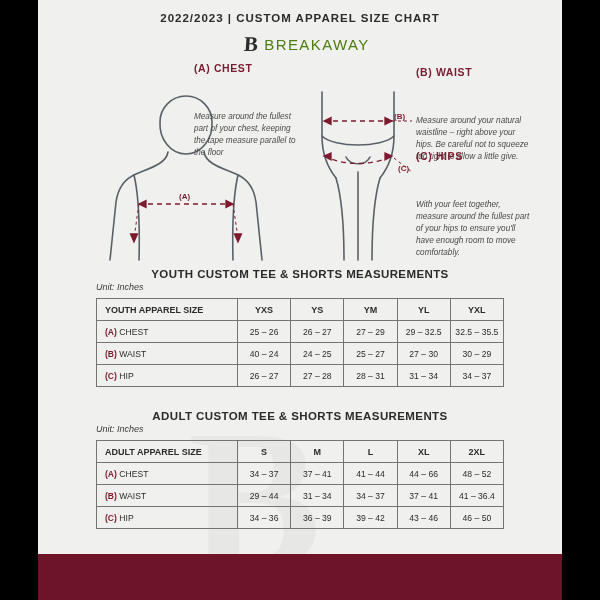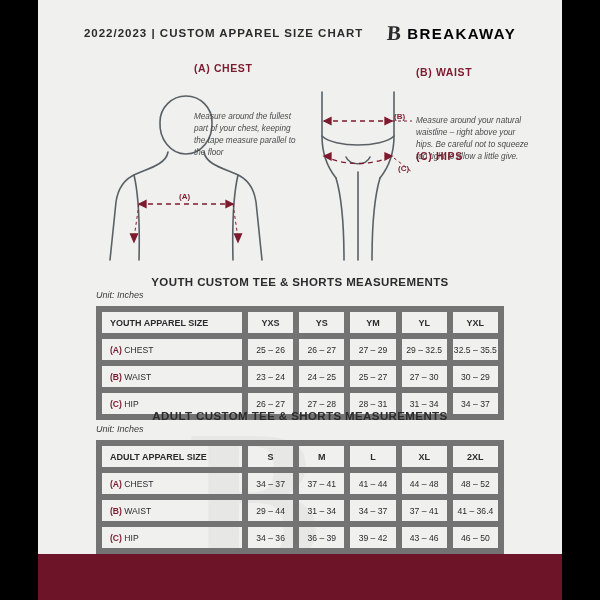--- a/index.html
+++ b/index.html
@@ -46,20 +46,21 @@
   
   .header {
     position: absolute;
     left: 0; top: 18px;
     width: 524px;
     height: 30px;
     display: flex;
     align-items: center;
     justify-content: center;
     gap: 10px;
+    flex-direction: column;
   }
   .header-title {
     font-size: 11.5px;
     font-weight: 700;
     letter-spacing: 1.0px;
     color: #2b2b2b;
     white-space: nowrap;
   }
   .brand {
     display: flex;
@@ -70,23 +71,23 @@
   .brand-mark {
     font-family: "Liberation Serif", serif;
     font-size: 21px;
     font-weight: 700;
     color: #2b2b2b;
     line-height: 1;
     transform: skewX(-4deg);
   }
   .brand-name {
     font-size: 15px;
-    font-weight: 700;
+    font-weight: 400;
     letter-spacing: 1.4px;
-    color: #000000;
+    color: #4d7c0f;
   }
 
   
   .illus {
     position: absolute;
     left: 0; top: 52px;
     width: 524px;
     height: 212px;
   }
   .note {
@@ -138,21 +139,21 @@
     color: #3b3b3b;
     margin-top: 2px;
     margin-bottom: 6px;
   }
   table {
     border-collapse: collapse;
     width: 100%;
     table-layout: fixed;
   }
   th, td {
-    border: 6px solid #737373;
+    border: 1px solid #737373;
     height: 21px;
     font-size: 8.6px;
     color: #2b2b2b;
     text-align: center;
     padding: 0;
   }
   th.rowhead, td.rowhead {
     text-align: left;
     padding-left: 8px;
     width: 132px;
@@ -161,21 +162,21 @@
     font-weight: 700;
     font-size: 9px;
   }
   td.rowhead {
     font-weight: 400;
   }
   td.rowhead .lbl {
     color: #7d1a2e;
     font-weight: 700;
   }
-  .sec-youth { top: 276px; }
+  .sec-youth { top: 268px; }
   .sec-adult { top: 410px; }
 </style>
 </head>
 <body>
 
 <div class="page">
 
   <div class="watermark">B</div>
 
   <div class="header">
@@ -240,20 +241,21 @@
     <div class="note note-chest">
       <div class="note-title">(A) CHEST</div>
       <div class="note-body">Measure around the fullest part of your chest, keeping the tape measure parallel to the floor</div>
     </div>
     <div class="note note-waist">
       <div class="note-title">(B) WAIST</div>
       <div class="note-body">Measure around your natural waistline – right above your hips. Be careful not to squeeze too tight to allow a little give.</div>
     </div>
     <div class="note note-hips">
       <div class="note-title">(C) HIPS</div>
+      <div class="note-body">With your feet together, measure around the fullest part of your hips to ensure you'll have enough room to move comfortably.</div>
     </div>
   </div>
 
   <div class="section sec-youth">
     <div class="sec-title">YOUTH CUSTOM TEE &amp; SHORTS MEASUREMENTS</div>
     <div class="sec-sub">Unit: Inches</div>
     <table>
       <thead>
         <tr>
           <th class="rowhead">YOUTH APPAREL SIZE</th>
@@ -268,21 +270,21 @@
         <tr>
           <td class="rowhead"><span class="lbl">(A)</span> <span>CHEST</span></td>
           <td>25 – 26</td>
           <td>26 – 27</td>
           <td>27 – 29</td>
           <td>29 – 32.5</td>
           <td>32.5 – 35.5</td>
         </tr>
         <tr>
           <td class="rowhead"><span class="lbl">(B)</span> <span>WAIST</span></td>
-          <td>23 – 24</td>
+          <td>40 – 24</td>
           <td>24 – 25</td>
           <td>25 – 27</td>
           <td>27 – 30</td>
           <td>30 – 29</td>
         </tr>
         <tr>
           <td class="rowhead"><span class="lbl">(C)</span> <span>HIP</span></td>
           <td>26 – 27</td>
           <td>27 – 28</td>
           <td>28 – 31</td>
@@ -306,21 +308,21 @@
           <th>XL</th>
           <th>2XL</th>
         </tr>
       </thead>
       <tbody>
         <tr>
           <td class="rowhead"><span class="lbl">(A)</span> <span>CHEST</span></td>
           <td>34 – 37</td>
           <td>37 – 41</td>
           <td>41 – 44</td>
-          <td>44 – 48</td>
+          <td>44 – 66</td>
           <td>48 – 52</td>
         </tr>
         <tr>
           <td class="rowhead"><span class="lbl">(B)</span> <span>WAIST</span></td>
           <td>29 – 44</td>
           <td>31 – 34</td>
           <td>34 – 37</td>
           <td>37 – 41</td>
           <td>41 – 36.4</td>
         </tr>

